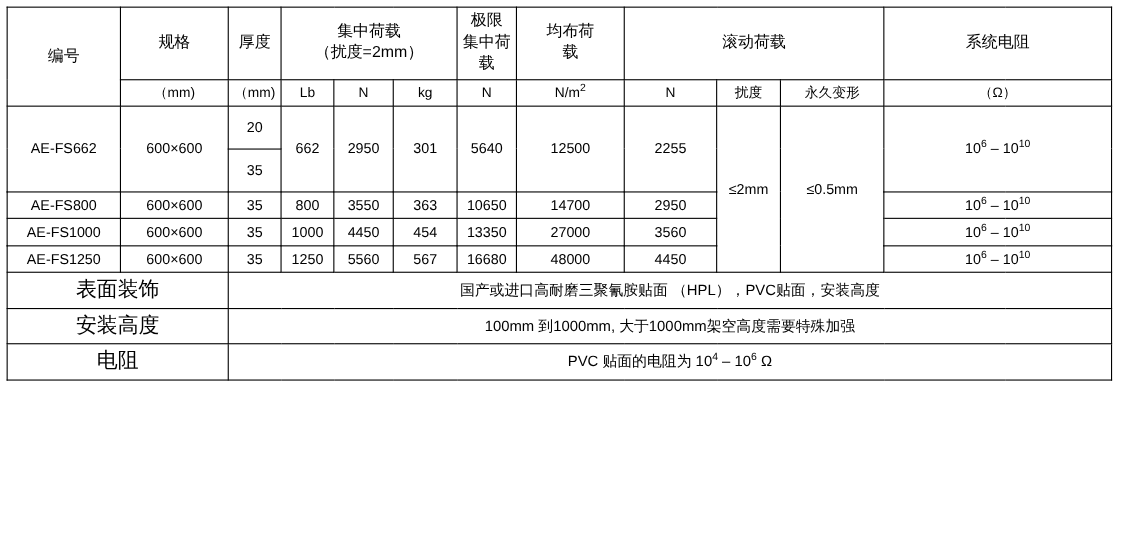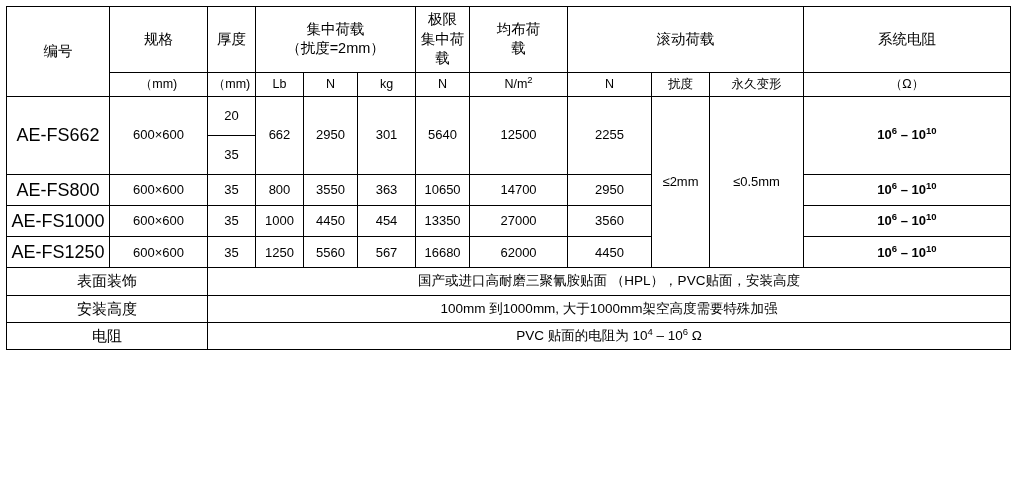--- a/index.html
+++ b/index.html
@@ -41,41 +41,41 @@
   }
   .hdr-sub {
     font-size: 12.5px;
   }
   .two-line {
     line-height: 1.5;
   }
   .code-cell {
     text-align: left;
     padding-left: 8px;
-    font-size: 18px;
+    font-size: 13px;
   }
   .note-label {
     text-align: left;
     padding-left: 8px;
-    font-size: 15px;
+    font-size: 19px;
   }
   .note-value {
     text-align: left;
     padding-left: 10px;
     font-size: 13.5px;
   }
   .res-cell {
     font-size: 13px;
   }
   sup {
     font-size: 9.5px;
     vertical-align: super;
     line-height: 0;
   }
-  .nowrap { white-space: nowrap; font-weight: bold; }
+  .nowrap { white-space: nowrap; }
   .thickness-sub {
     height: 32px;
   }
 </style>
 </head>
 <body>
 
 <div class="sheet">
   <table class="spec">
     <colgroup>
@@ -176,21 +176,21 @@
       <tr></tr>
 
       <tr>
         <td class="code-cell" rowspan="2">AE-FS1250</td>
         <td rowspan="2">600×600</td>
         <td rowspan="2">35</td>
         <td rowspan="2">1250</td>
         <td rowspan="2">5560</td>
         <td rowspan="2">567</td>
         <td rowspan="2">16680</td>
-        <td rowspan="2">62000</td>
+        <td rowspan="2">48000</td>
         <td rowspan="2">4450</td>
         <td class="res-cell" colspan="2" rowspan="2"><span class="nowrap"><span>10</span><sup>6</sup><span> – </span><span>10</span><sup>10</sup></span></td>
       </tr>
       <tr></tr>
 
       <tr>
         <td class="note-label" colspan="2">表面装饰</td>
         <td class="note-value" colspan="11">国产或进口高耐磨三聚氰胺贴面 （HPL），PVC贴面，安装高度</td>
       </tr>
 

